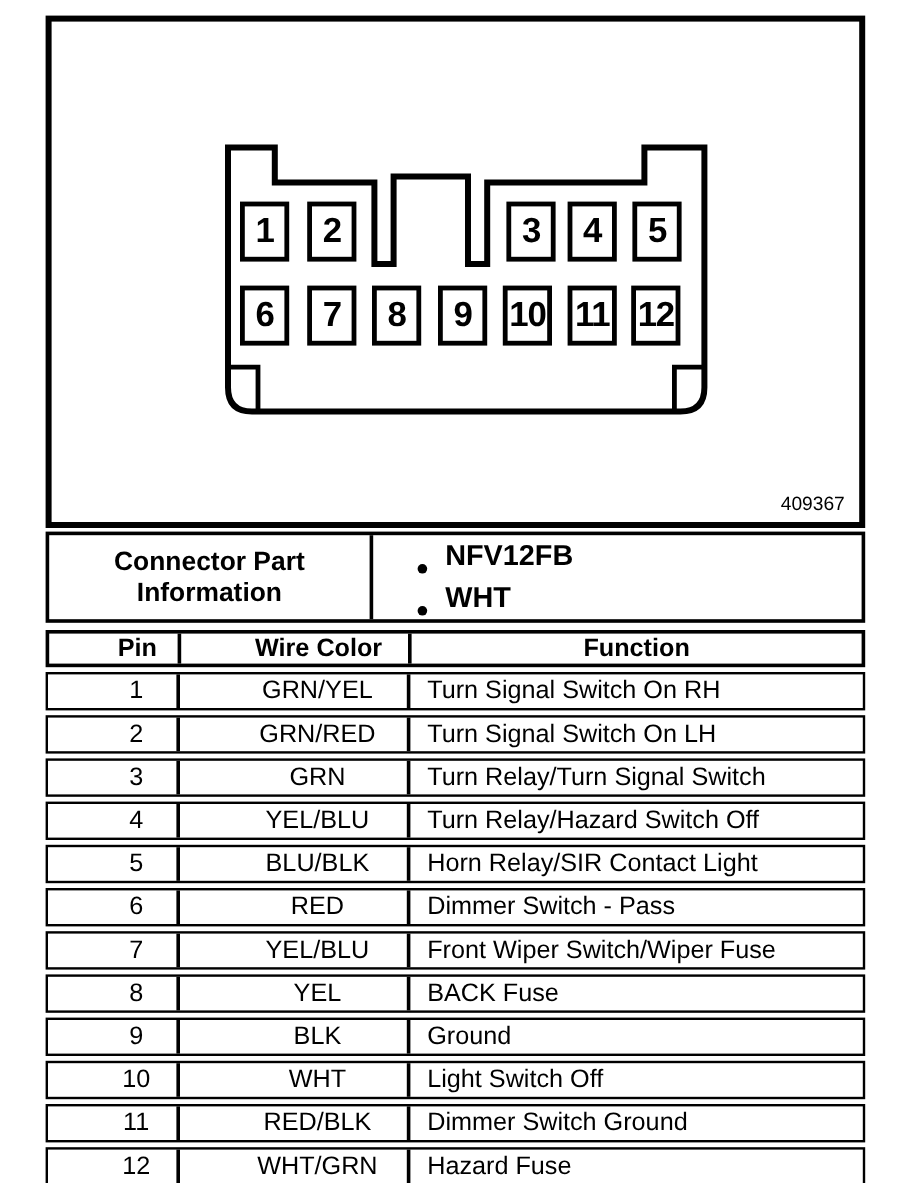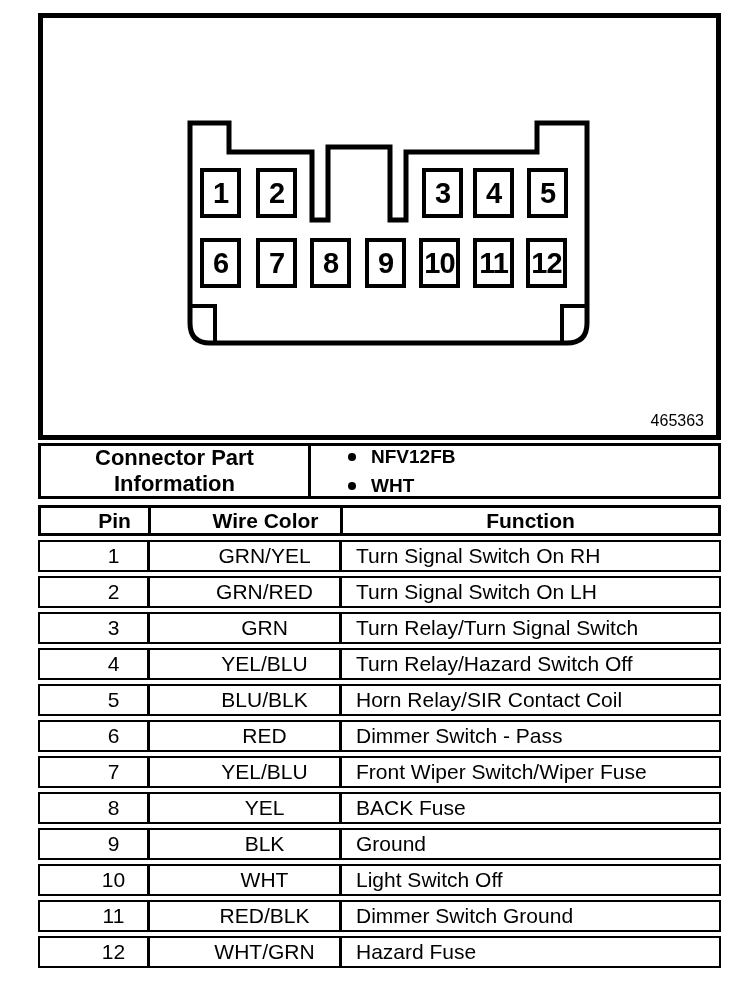--- a/index.html
+++ b/index.html
@@ -49,39 +49,39 @@
   .fig-number {
     position: absolute;
     right: 12px; bottom: 5px;
     font-size: 16px;
   }
 
   
   .info-row {
     box-sizing: border-box;
     margin-top: 3px;
-    height: 56px;
+    height: 76px;
     border: 3px solid #000;
     display: flex;
     background: #fff;
   }
   .info-title {
     box-sizing: border-box;
     width: 270px;
     border-right: 3px solid #000;
     display: flex; flex-direction: column;
     align-items: center; justify-content: center;
     font-weight: bold; font-size: 22px; line-height: 26px;
   }
   .info-values {
     flex: 1;
     display: flex; flex-direction: column; justify-content: center;
     padding-left: 37px; gap: 7px;
   }
-  .bullet-item { display: flex; align-items: center; font-weight: bold; font-size: 19px; }
+  .bullet-item { display: flex; align-items: flex-end; font-weight: bold; font-size: 24px; }
   .bullet-dot {
     width: 8px; height: 8px; border-radius: 50%;
     background: #000; margin-right: 15px; flex: 0 0 auto;
   }
 
   
   .head-row, .data-row {
     box-sizing: border-box;
     display: flex;
     background: #fff;
@@ -128,21 +128,21 @@
     <div class="pin p4">4</div>
     <div class="pin p5">5</div>
     <div class="pin p6">6</div>
     <div class="pin p7">7</div>
     <div class="pin p8">8</div>
     <div class="pin p9">9</div>
     <div class="pin p10">10</div>
     <div class="pin p11">11</div>
     <div class="pin p12">12</div>
 
-    <div class="fig-number">465363</div>
+    <div class="fig-number">409367</div>
   </div>
 
   <div class="info-row">
     <div class="info-title">
       <span>Connector Part</span>
       <span>Information</span>
     </div>
     <div class="info-values">
       <div class="bullet-item">
         <span class="bullet-dot"></span>
@@ -177,21 +177,21 @@
     <div class="col-func">Turn Relay/Turn Signal Switch</div>
   </div>
   <div class="data-row">
     <div class="col-pin">4</div>
     <div class="col-wire">YEL/BLU</div>
     <div class="col-func">Turn Relay/Hazard Switch Off</div>
   </div>
   <div class="data-row">
     <div class="col-pin">5</div>
     <div class="col-wire">BLU/BLK</div>
-    <div class="col-func">Horn Relay/SIR Contact Coil</div>
+    <div class="col-func">Horn Relay/SIR Contact Light</div>
   </div>
   <div class="data-row">
     <div class="col-pin">6</div>
     <div class="col-wire">RED</div>
     <div class="col-func">Dimmer Switch - Pass</div>
   </div>
   <div class="data-row">
     <div class="col-pin">7</div>
     <div class="col-wire">YEL/BLU</div>
     <div class="col-func">Front Wiper Switch/Wiper Fuse</div>

